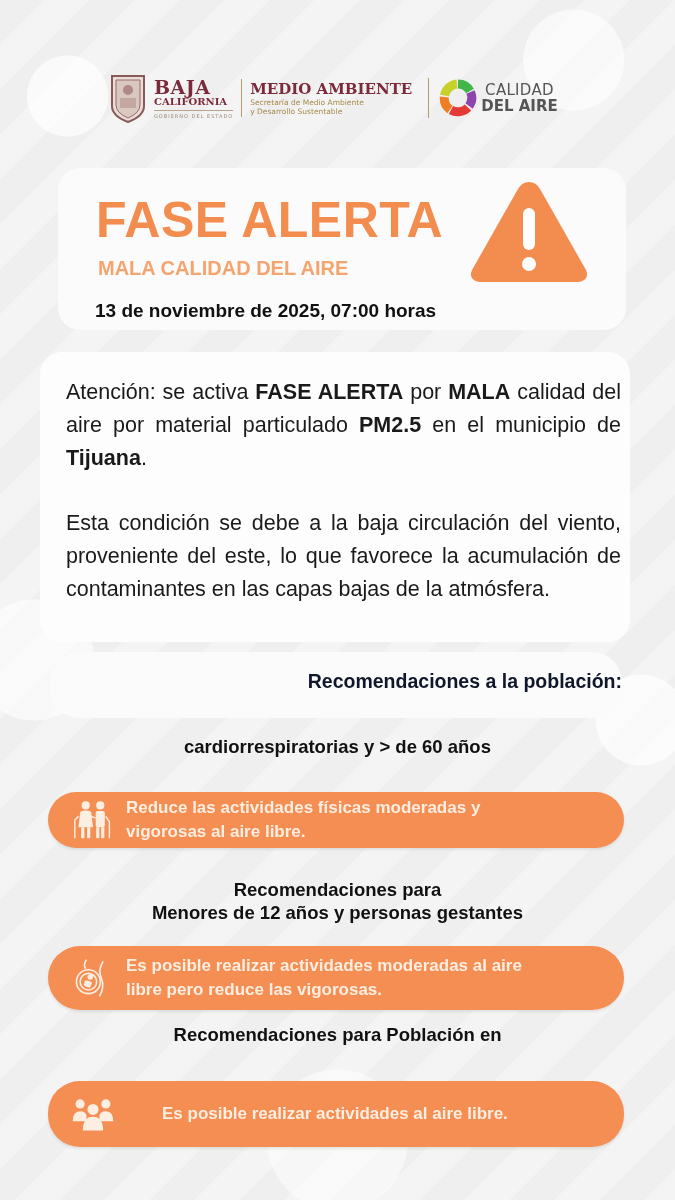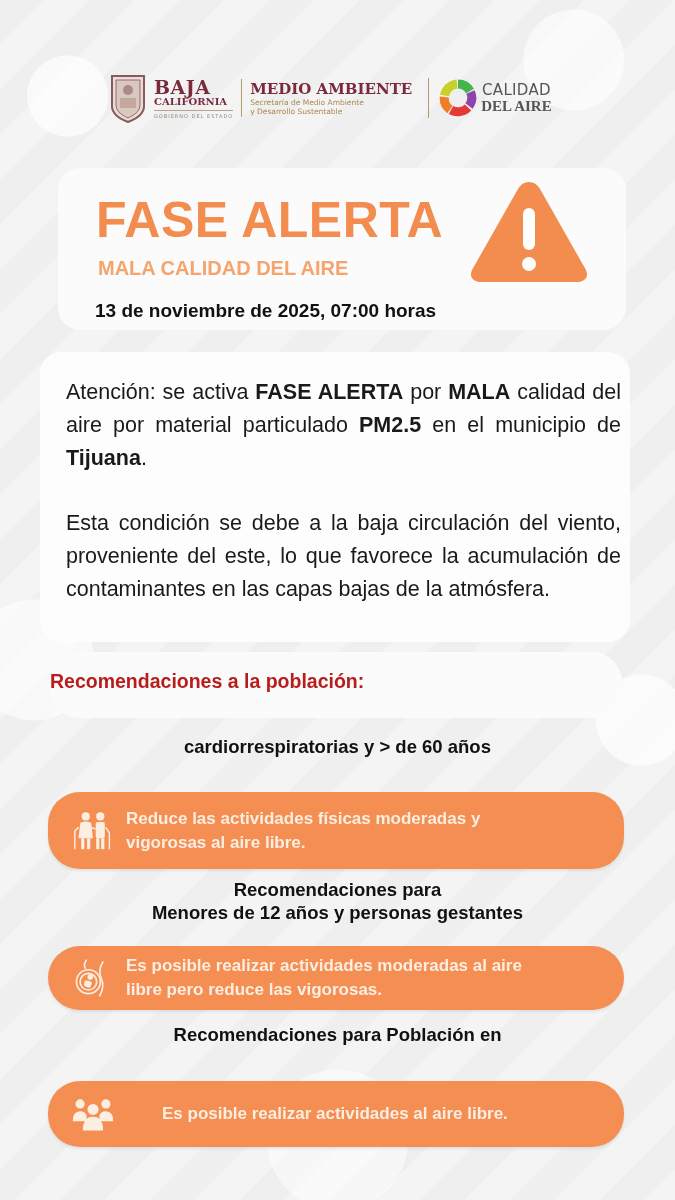--- a/index.html
+++ b/index.html
@@ -35,21 +35,21 @@
   .bc-cal { font-family: "DejaVu Serif", serif; font-weight: bold; color: #7a2a3a; font-size: 10px; line-height: 12px; }
   .bc-gob { font-size: 5px; color: #9a8a7a; letter-spacing: 1px; border-top: 1px solid #b8a48a; margin-top: 2px; padding-top: 2px; }
   .vsep { width: 1px; height: 38px; background: #b89a6a; margin: 0 8px; }
   .ma-text { display: flex; flex-direction: column; }
   .ma-title { font-family: "DejaVu Serif", serif; font-weight: bold; color: #7a2a3a; font-size: 15px; line-height: 18px; }
   .ma-sub { font-size: 7.5px; color: #a8884a; line-height: 9px; }
   .vsep2 { width: 1px; height: 40px; background: #b89a6a; margin: 0 10px 0 16px; }
   .ring { width: 38px; height: 38px; }
   .ca-text { margin-left: 4px; display: flex; flex-direction: column; color: #555; text-align: center; }
   .ca-1 { font-size: 15px; line-height: 15px; letter-spacing: 0.3px; }
-  .ca-2 { font-size: 15px; line-height: 16px; font-weight: bold; font-family: Liberation Serif, serif; }
+  .ca-2 { font-size: 15px; line-height: 16px; font-weight: bold; }
 
   .card {
     position: absolute; background: #fbfbfb; border-radius: 22px;
   }
   .card-alert { left: 58px; top: 168px; width: 568px; height: 162px; }
   .alert-title {
     position: absolute; left: 96px; top: 192px;
     font-family: "Liberation Sans", sans-serif; font-weight: bold;
     font-size: 50px; color: #f28c4f; letter-spacing: 0.5px; line-height: 56px;
   }
@@ -70,38 +70,38 @@
     position: absolute; left: 66px; width: 555px;
     font-family: "Liberation Sans", sans-serif; font-size: 21.5px; line-height: 33px;
     color: #1a1a1a; text-align: justify;
   }
   .p1 { top: 376px; }
   .p2 { top: 507px; }
   .body-text b { font-weight: bold; }
 
   .card-rec { left: 50px; top: 652px; width: 572px; height: 66px; border-radius: 30px; }
   .rec-heading {
-    position: absolute; left: 50px; width: 572px; top: 670px; text-align: left;
-    font-family: "Liberation Sans", sans-serif; font-weight: bold; font-size: 19.5px; color: #b91c1c;
+    position: absolute; left: 50px; width: 572px; top: 670px; text-align: right;
+    font-family: "Liberation Sans", sans-serif; font-weight: bold; font-size: 19.5px; color: #0f172a;
   }
 
   .group-title {
     position: absolute; left: 40px; width: 595px; text-align: center;
     font-family: "Liberation Sans", sans-serif; font-weight: bold; font-size: 18.5px; line-height: 23px; color: #111;
   }
   .g1 { top: 735px; }
   .g2 { top: 878px; }
   .g3 { top: 1023px; }
 
   .pill {
     position: absolute; left: 48px; width: 576px; background: #f48e53;
     border-radius: 32px; display: flex; align-items: center;
     box-shadow: 0 2px 3px rgba(0,0,0,0.08);
   }
-  .pill1 { top: 792px; height: 77px; }
+  .pill1 { top: 792px; height: 56px; }
   .pill2 { top: 946px; height: 64px; }
   .pill3 { top: 1081px; height: 66px; }
   .pill-icon { width: 50px; height: 44px; margin-left: 20px; flex: none; display: flex; align-items: center; justify-content: center; }
   .pill-text {
     font-family: "Liberation Sans", sans-serif; font-weight: bold; font-size: 17px; line-height: 24px;
     color: #fdeee2; margin-left: 8px;
   }
   .pill3 .pill-text { margin-left: 44px; }
 </style>
 </head>

